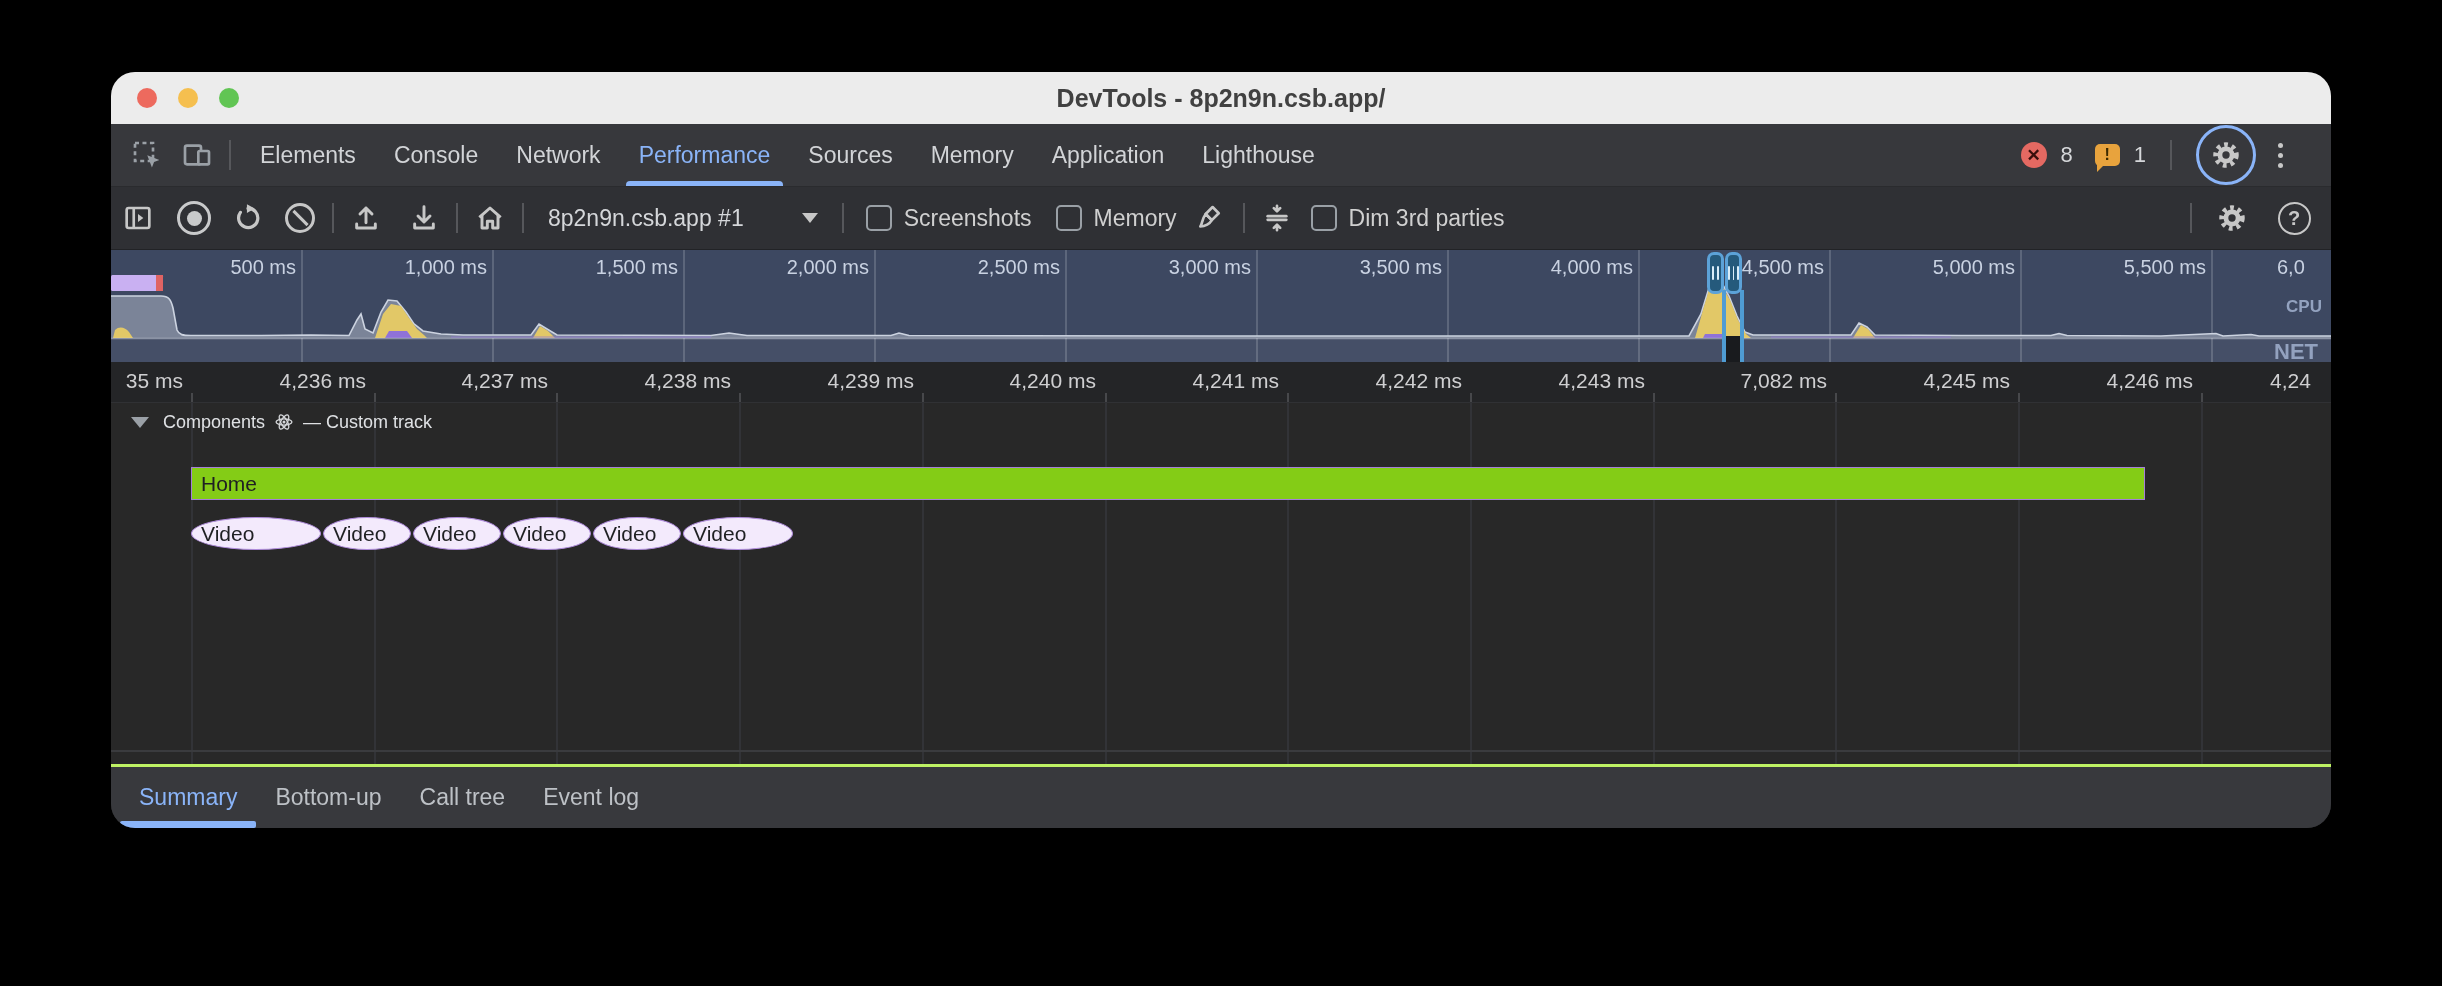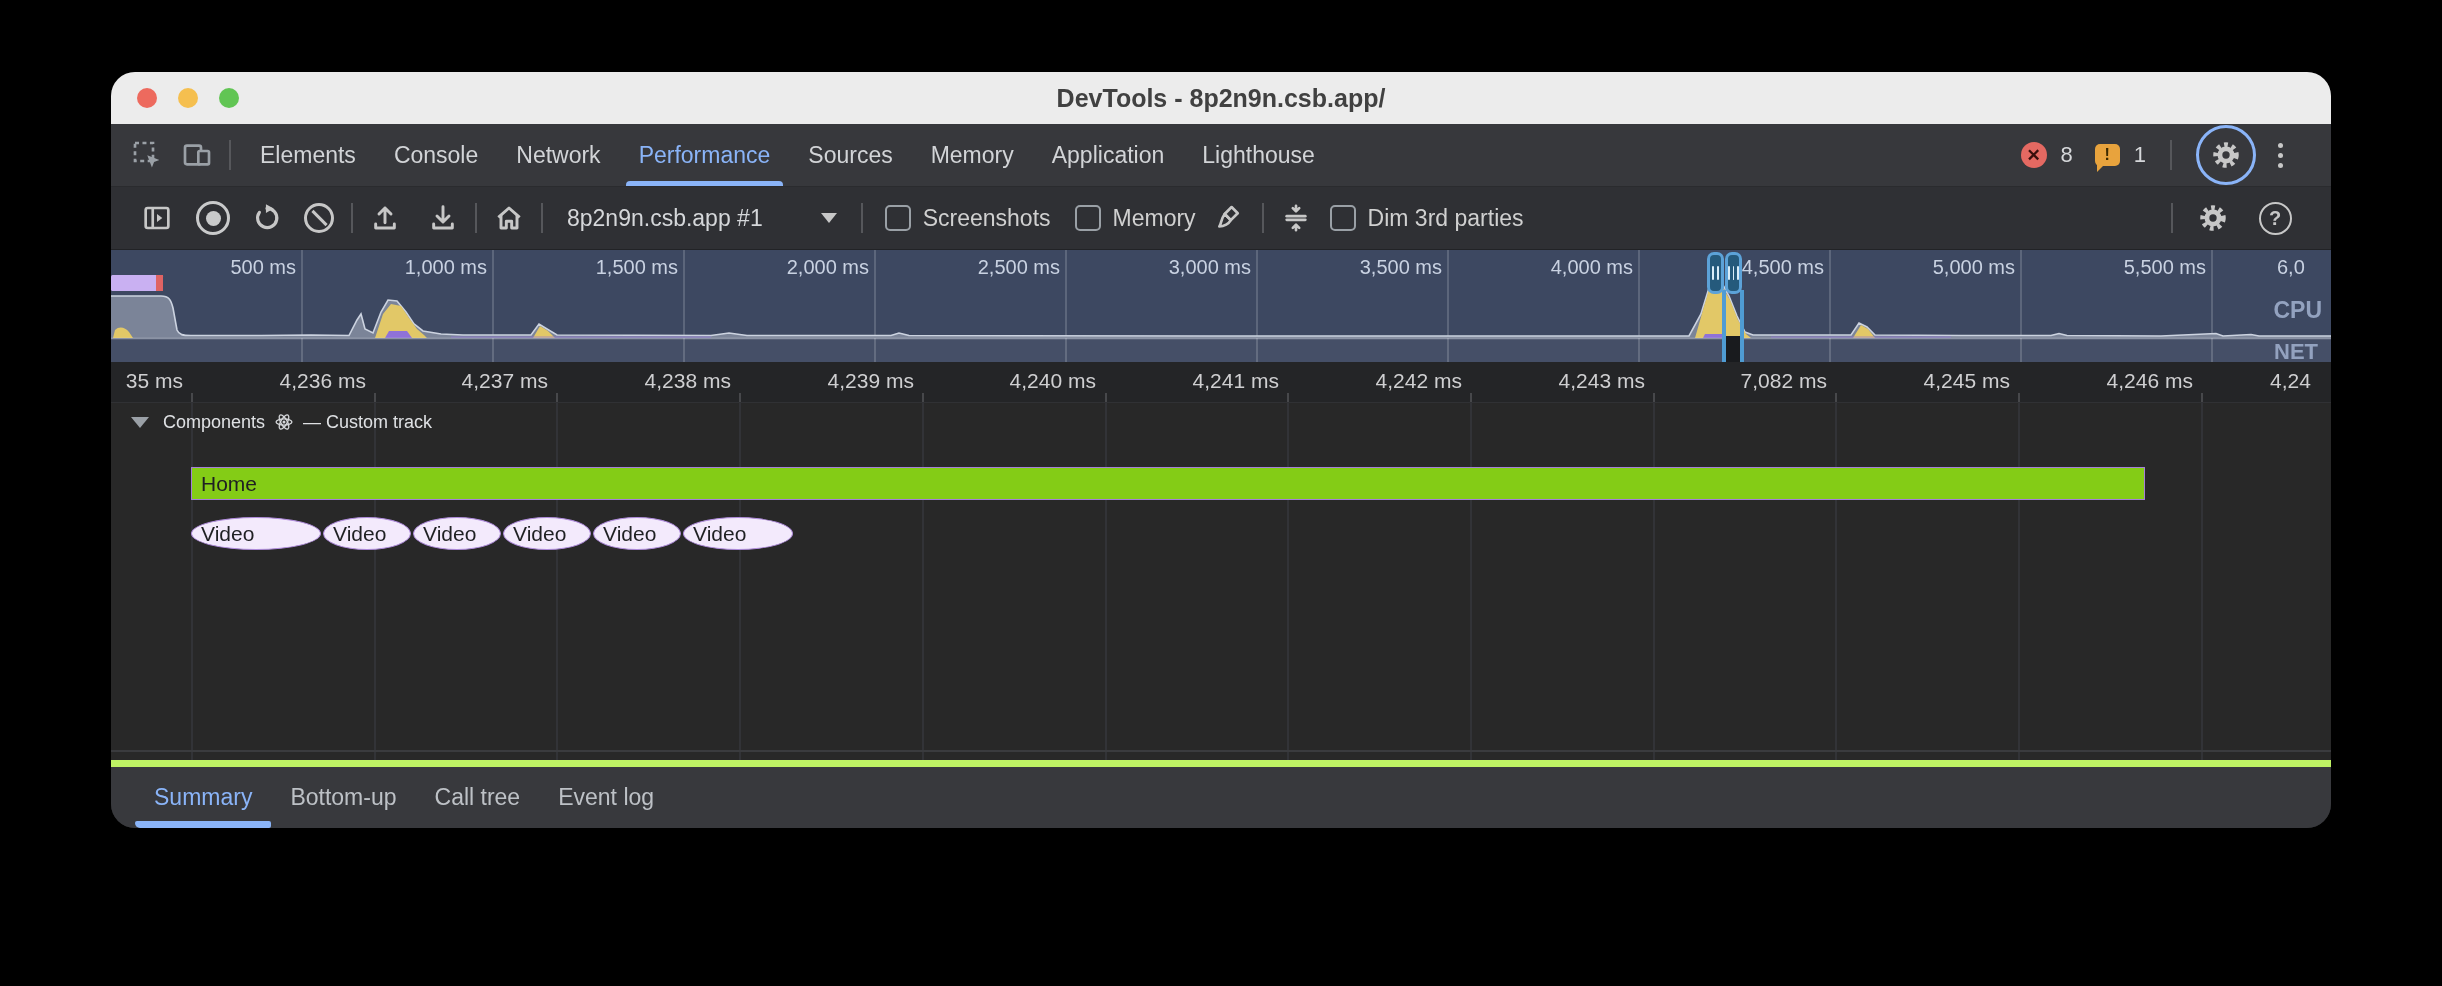--- a/index.html
+++ b/index.html
@@ -27,21 +27,21 @@
           display:flex;align-items:center;justify-content:center;}
   .warnbox{width:25px;height:22px;border-radius:5px;background:#e8a33d;color:#3c2a00;font-size:16px;font-weight:bold;
            display:flex;align-items:center;justify-content:center;position:relative;}
   .warnbox::after{content:"";position:absolute;left:2px;bottom:-6px;border:5px solid transparent;border-top-color:#e8a33d;border-left-color:#e8a33d;}
   .badgecount{font-size:22px;color:#d5d7da;}
   .focusring{width:54px;height:54px;border:3px solid #8ab4f8;border-radius:50%;display:flex;align-items:center;justify-content:center;}
   .dots{display:flex;flex-direction:column;gap:5px;padding:0 8px;}
   .dots span{width:5px;height:5px;border-radius:50%;background:#c7c7c7;}
 
   
-  .toolbar{height:62px;background:#2f3034;border-bottom:1px solid #222326;display:flex;align-items:center;padding:0 24px;flex:0 0 auto;}
+  .toolbar{height:62px;background:#2f3034;border-bottom:1px solid #222326;display:flex;align-items:center;padding:0 5px;flex:0 0 auto;}
   .record{width:28px;height:28px;border:3px solid #c9cacb;border-radius:50%;display:flex;align-items:center;justify-content:center;}
   .record span{width:15px;height:15px;border-radius:50%;background:#c9cacb;}
   .blockicon{width:24px;height:24px;border:3px solid #c7c7c7;border-radius:50%;position:relative;}
   .blockicon::before{content:"";position:absolute;left:50%;top:2px;bottom:2px;width:3px;margin-left:-1.5px;background:#c7c7c7;transform:rotate(-45deg);}
   .sessionsel{display:flex;align-items:center;margin:0 14px;}
   .sessiontext{font-size:23px;color:#d5d7da;white-space:nowrap;}
   .caret{width:0;height:0;border-left:8px solid transparent;border-right:8px solid transparent;border-top:10px solid #c7c7c7;margin-left:58px;}
   .checkwrap{display:flex;align-items:center;margin:0 12px;}
   .checkbox{width:22px;height:22px;border:2.5px solid #9aa0a6;border-radius:5px;margin-right:12px;flex:0 0 auto;}
   .chklabel{font-size:23px;color:#d0d0d0;white-space:nowrap;}
@@ -72,21 +72,21 @@
   .trackheader{position:absolute;left:0;top:0;height:38px;display:flex;align-items:center;padding-left:20px;z-index:2;}
   .tricaret{width:0;height:0;border-left:9px solid transparent;border-right:9px solid transparent;border-top:11px solid #9aa0a6;margin-right:14px;}
   .tracktitle{font-size:18px;color:#dfe1e4;white-space:nowrap;display:flex;align-items:center;gap:9px;}
   .bar{position:absolute;height:33px;box-sizing:border-box;border:1px solid #a57fd8;display:flex;align-items:center;
        padding-left:9px;font-size:21px;color:#1f2023;z-index:1;overflow:hidden;}
   .bar.deep{background:#84cc16;margin-top:24px;}
   .bar.light{background:#f3eafc;border-color:#b08cdd;}
   .hline{position:absolute;left:0;right:0;top:347px;height:2px;background:#3a3b3e;}
 
   
-  .bottombar{height:61px;background:#38393d;border-top:7px solid #bef264;display:flex;align-items:center;padding-left:24px;flex:0 0 auto;}
+  .bottombar{height:61px;background:#38393d;border-top:3px solid #bef264;display:flex;align-items:center;padding-left:9px;flex:0 0 auto;}
   .btab{height:100%;display:flex;align-items:center;padding:0 19px;font-size:23px;color:#bdc1c6;position:relative;white-space:nowrap;}
   .btab.active{color:#8ab4f8;}
   .btab.active::after{content:"";position:absolute;left:0;right:0;bottom:0;height:7px;background:#8ab4f8;border-radius:4px;border-bottom-left-radius:10px;}
   svg{display:block;}
 </style>
 </head>
 <body>
 
 <div class="stage">
   <div class="win">
@@ -272,21 +272,21 @@
       <span class="olabel" style="left:608px">2,000 ms</span>
       <span class="olabel" style="left:799px">2,500 ms</span>
       <span class="olabel" style="left:990px">3,000 ms</span>
       <span class="olabel" style="left:1181px">3,500 ms</span>
       <span class="olabel" style="left:1372px">4,000 ms</span>
       <span class="olabel" style="left:1563px">4,500 ms</span>
       <span class="olabel" style="left:1754px">5,000 ms</span>
       <span class="olabel" style="left:1945px">5,500 ms</span>
       <span class="olabel clip" style="left:2166px">6,0</span>
 
-      <span class="sideLabel" style="right:9px;top:47px;font-size:23px;">CPU</span>
+      <span class="sideLabel" style="right:9px;top:47px;font-size:17px;">CPU</span>
       <span class="sideLabel" style="right:13px;top:89px;font-size:22px;">NET</span>
 
       <span class="sel-shade"></span>
       <span class="sel-line" style="left:1611px"></span>
       <span class="sel-line" style="left:1629px"></span>
       <span class="sel-handle" style="left:1596px">
           <i></i>
           <i></i>
         </span>
       <span class="sel-handle" style="left:1614px">

